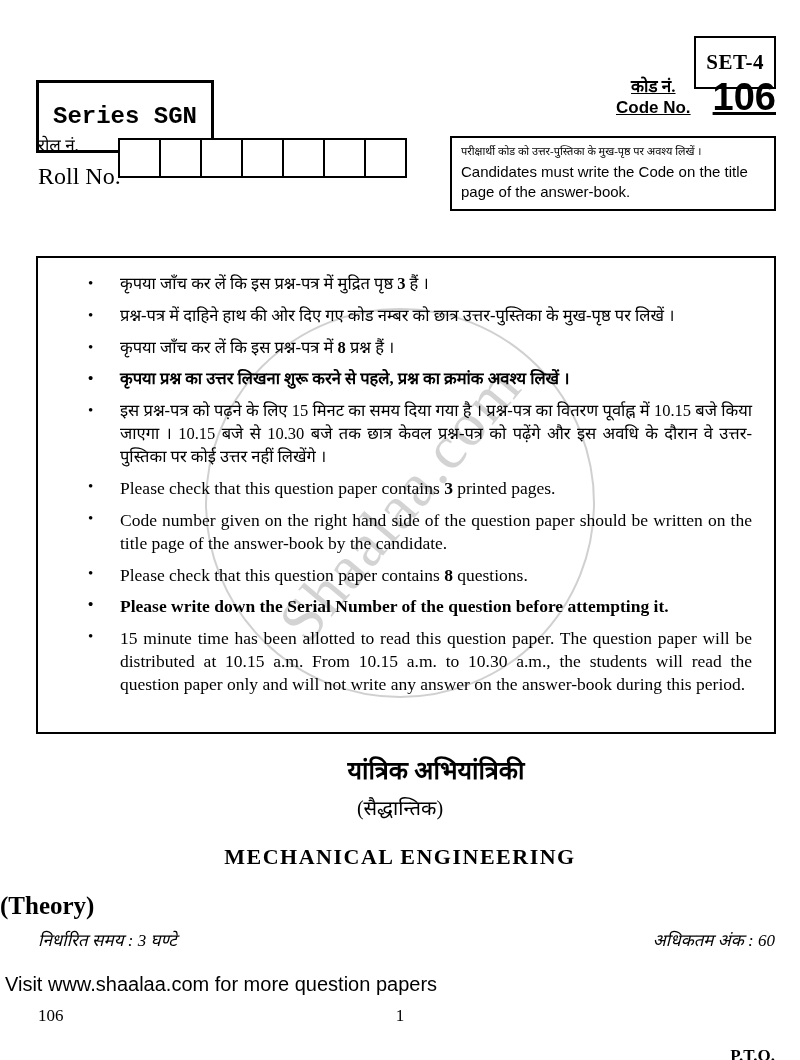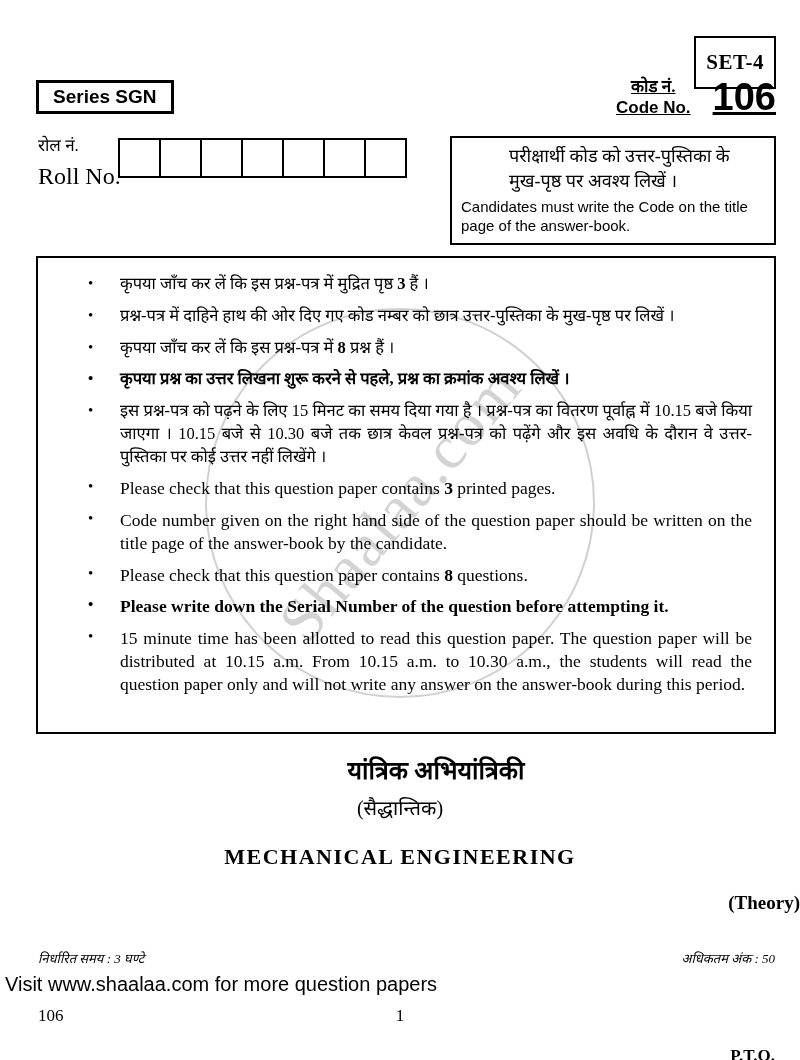--- a/index.html
+++ b/index.html
@@ -23,66 +23,66 @@
     white-space:nowrap;
   }
 
   .z { z-index:2; }
 
   .set-box {
     top:36px; right:24px; border:2px solid #000; padding:12px 10px;
     font-weight:bold; font-size:21px; letter-spacing:0.5px;
   }
   .series-box {
-    top:80px; left:36px; border:3px solid #000; padding:3px 14px;
-    font-weight:bold; font-size:19px; font-family:Liberation Sans, sans-serif;
+    top:80px; left:36px; border:3px solid #000; padding:20px 14px;
+    font-weight:bold; font-size:24px; font-family:Liberation Mono, monospace;
   }
   .code-block { top:76px; right:24px; display:flex; align-items:flex-start; gap:22px;text-decoration:underline; }
   .code-labels { text-align:center; line-height:1.25; }
   .code-label-hi { font-size:17px; font-weight:bold; }
   .code-label-en { font-size:17px; font-weight:bold; font-family:"Liberation Sans", sans-serif; }
   .code-number { font-size:38px; font-weight:bold; font-family:"Liberation Sans", sans-serif; }
 
   .roll-labels { top:134px; left:38px; line-height:1.45; }
   .roll-label-hi { font-size:17px; }
   .roll-label-en { font-size:24px; }
   .roll-boxes { top:138px; left:118px; display:flex; }
   .roll-box {
     width:43px; height:40px; border:2px solid #000; margin-left:-2px; background:#fff;
   }
   .roll-box:first-child { margin-left:0; }
 
   .candidates-box {
     top:136px; left:450px; width:326px; border:2px solid #000; padding:6px 9px 7px 9px;
   }
-  .cand-hi { font-size:18px; line-height:1.38; margin-bottom:3px;margin-left:48px; }
+  .cand-hi { font-size:11px; line-height:1.38; margin-bottom:3px; }
   .cand-en { font-size:15px; line-height:1.32; font-family:"Liberation Sans", sans-serif; }
 
   .instructions-box {
     top:256px; left:36px; width:740px; height:478px; border:2px solid #000;
     padding:15px 22px 10px 26px; background:transparent;
   }
   .instructions-list { list-style:none; }
   .instructions-list li {
     position:relative; padding-left:56px; margin-bottom:9px; text-align:justify;
   }
   .instructions-list li .marker {
     position:absolute; left:24px; top:0; font-size:15px;
   }
   .instructions-list li.hi { font-size:16.5px; line-height:1.38; }
   .instructions-list li.en { font-size:17.5px; line-height:1.30; }
   .instructions-list li.bold { font-weight:bold; }
 
   .title-hi   { top:752px; left:0; width:100%; text-align:center; font-size:25px; font-weight:bold;margin-left:36px; }
   .title-hisub{ top:794px; left:0; width:100%; text-align:center; font-size:20px; }
   .title-en   { top:844px; left:0; width:100%; text-align:center; font-size:22px; font-weight:bold; letter-spacing:1.5px; }
-  .title-ensub{ top:892px; left:0; width:100%; text-align:right; font-size:19px; font-weight:bold; }
+  .title-ensub{ top:892px; left:0; width:100%; text-align:left; font-size:25px; font-weight:bold; }
 
   .meta-row { left:0; width:100%; display:flex; justify-content:space-between; padding:0 25px 0 38px; }
-  .meta-hi  { top:928px; font-size:13px; font-style:italic;margin-top:21px; }
+  .meta-hi  { top:928px; font-size:17px; font-style:italic; }
   .meta-en  { top:966px; font-size:18px; font-style:italic; font-weight:bold; }
 
   .footer-row { top:1006px; left:0; width:100%; display:flex; justify-content:space-between; padding:0 25px 0 38px; font-size:17px; }
   .footer-center { position:absolute; left:0; width:100%; text-align:center; }
   .footer-right { font-weight:bold;margin-top:40px; }
 
   .visit-note {
     top:973px; left:5px; font-size:20px; font-family:"Liberation Sans", sans-serif;
   }
 </style>
@@ -139,21 +139,21 @@
       </ul>
   </div>
 
   <div class="abs z title-hi">यांत्रिक अभियांत्रिकी</div>
   <div class="abs z title-en">MECHANICAL ENGINEERING</div>
   <div class="abs z title-hisub">(सैद्धान्तिक)</div>
   <div class="abs z title-ensub">(Theory)</div>
 
   <div class="abs z meta-row meta-hi">
     <span>निर्धारित समय : 3 घण्टे</span>
-    <span>अधिकतम अंक : 50</span>
+    <span>अधिकतम अंक : 60</span>
   </div>
 
   <div class="abs z footer-row">
     <span>106</span>
     <span class="footer-center">1</span>
     <span class="footer-right">P.T.O.</span>
   </div>
 
   <div class="abs z visit-note">Visit www.shaalaa.com for more question papers</div>
 

